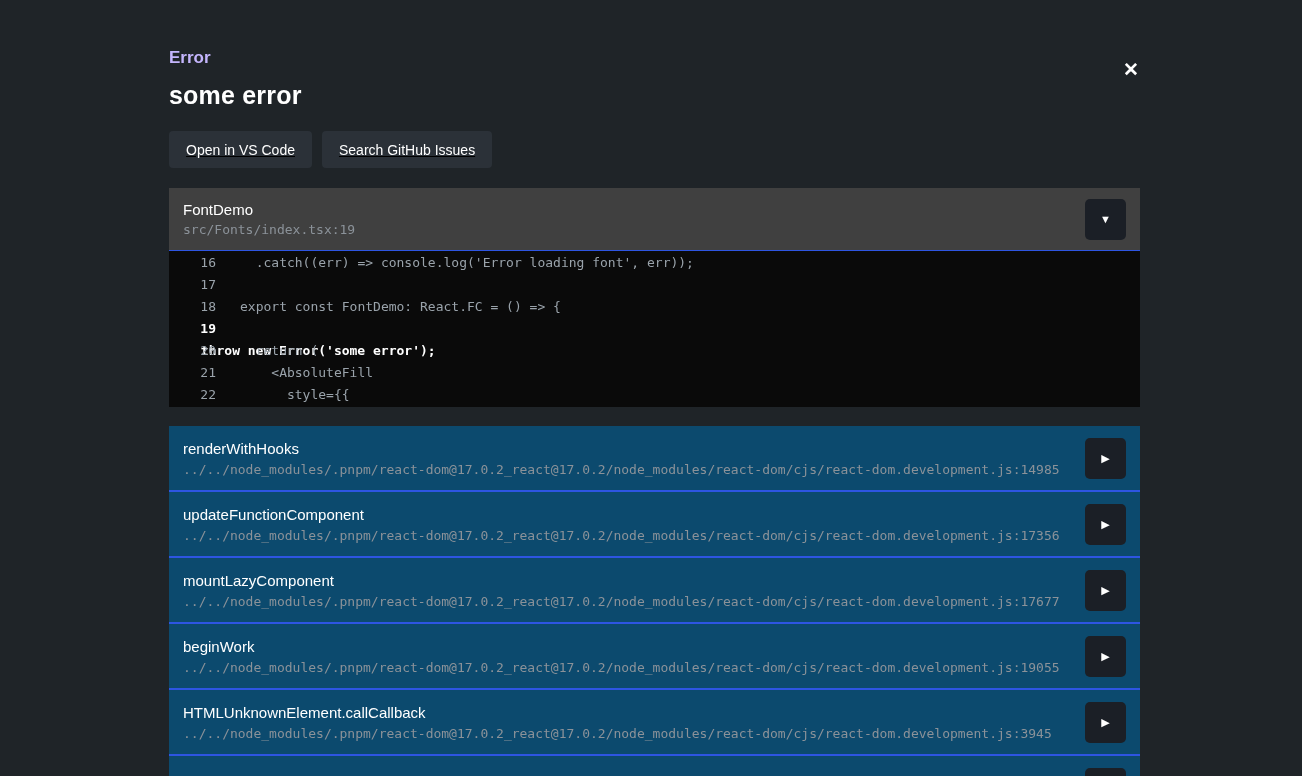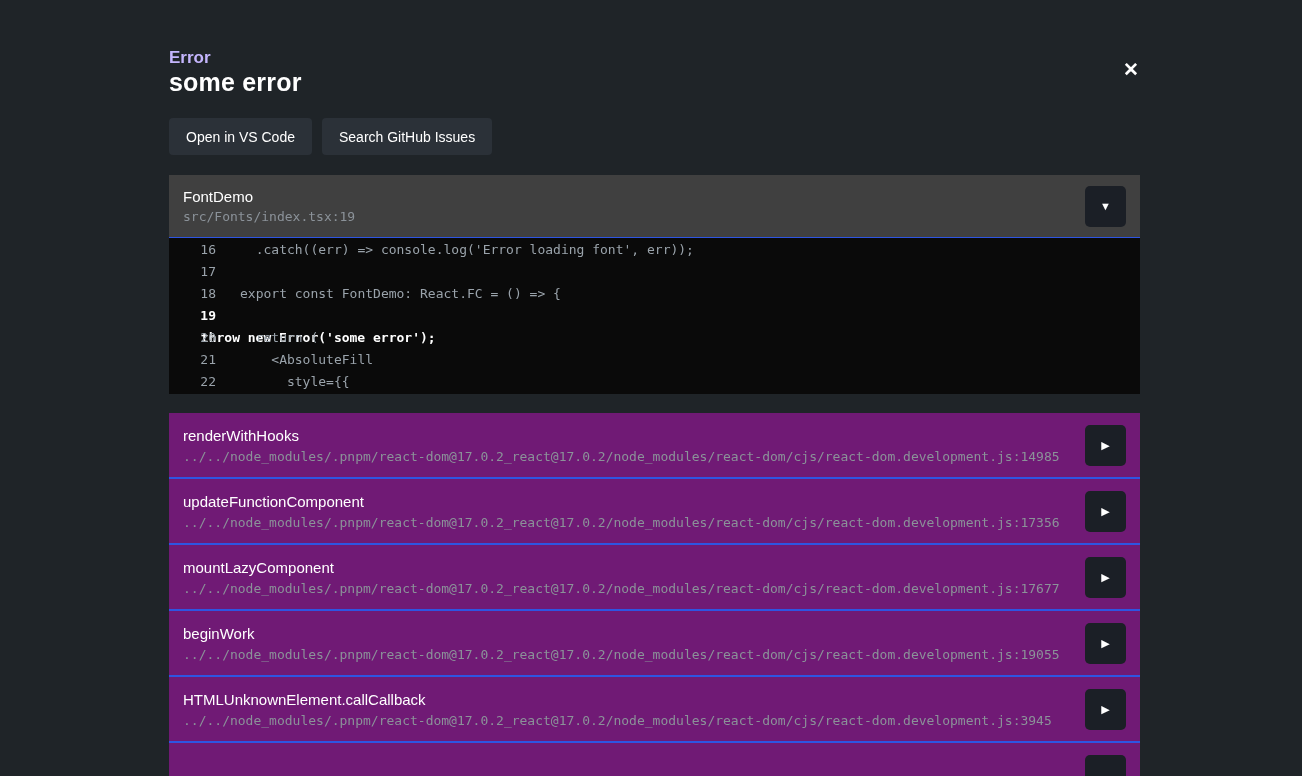--- a/index.html
+++ b/index.html
@@ -4,23 +4,23 @@
 <style>
   * { margin:0; padding:0; box-sizing:border-box; }
   html, body {
     width:1302px; height:776px; overflow:hidden;
     background:#1f2428;
     font-family:"Liberation Sans", sans-serif;
   }
   .content { position:absolute; left:169px; top:0; width:971px; }
 
   .kicker { margin-top:48px; color:#c4b5fd; font-size:17px; font-weight:bold; }
-  .title  { color:#ffffff; font-size:25px; font-weight:bold; letter-spacing:0.2px; }
+  .title  { margin-top:13px; color:#ffffff; font-size:25px; font-weight:bold; letter-spacing:0.2px; }
 
-  .actions { margin-top:21px; display:flex; gap:10px; }
+  .actions { margin-top:21px; display:flex; gap:10px;text-decoration:underline; }
   .actions button {
     height:37px; padding:0 17px;
     background:#2b3138; color:#ffffff;
     border:none; border-radius:4px;
     font-size:14px; font-family:"Liberation Sans", sans-serif;
     cursor:pointer;
   }
 
   .code-frame { margin-top:20px; }
   .cf-header {
@@ -45,21 +45,21 @@
     display:flex; height:22px; line-height:22px;
     font-family:"DejaVu Sans Mono", monospace; font-size:13px;
     color:#9aa3ab;
   }
   .code-line .ln  { width:47px; text-align:right; flex:none; }
   .code-line .src { margin-left:24px; white-space:pre; }
   .code-line.hl   { color:#ffffff; font-weight:bold;flex-direction:column; }
 
   .stack { margin-top:19px; }
   .frame {
-    height:66px; background:#701a75;
+    height:66px; background:#0c4a6e;
     border-bottom:2px solid #2e55e2;
     display:flex; align-items:center; justify-content:space-between;
     padding:0 14px;
   }
   .frame-name { color:#ffffff; font-size:15px; }
   .frame-path { margin-top:5px; color:#8b9299; font-size:13px; font-family:"DejaVu Sans Mono", monospace; white-space:pre; }
 
   .close {
     position:absolute; top:60px; right:163px;
     background:transparent; border:none;

